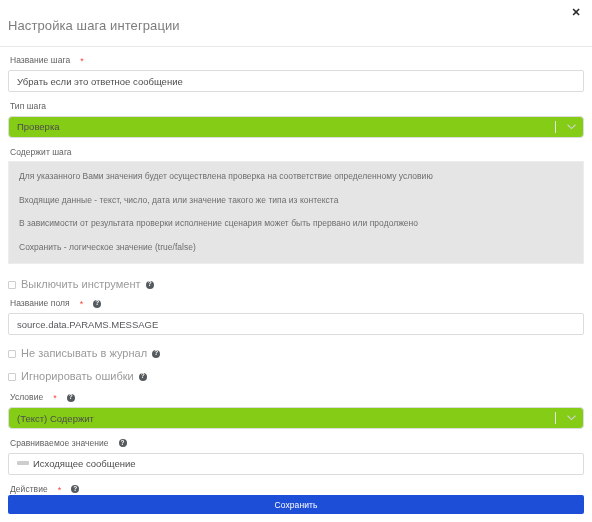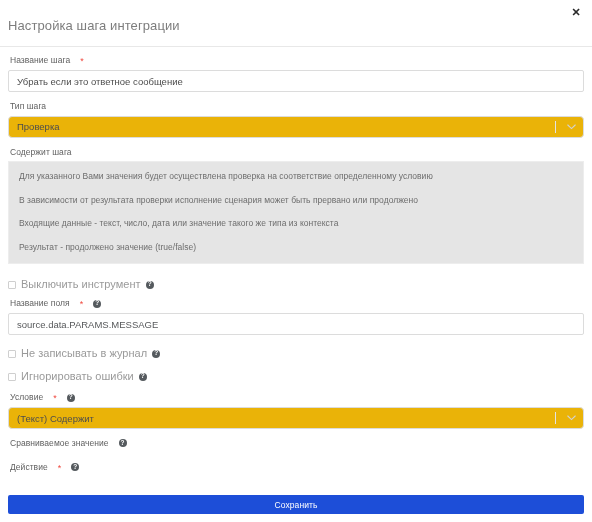--- a/index.html
+++ b/index.html
@@ -126,21 +126,21 @@
     display: flex;
     align-items: center;
   }
   .text-input.mono-ish { color: #57595b; }
 
   .select-wrap {
     width: 100%;
     height: 22px;
     border: 1px solid #dcdcdc;
     border-radius: 4px;
-    background: #eab308;
+    background: #84cc16;
     display: flex;
     align-items: center;
     position: relative;
     cursor: pointer;
   }
   .select-value {
     font-size: 9.5px;
     color: #4d4d4d;
     padding-left: 8px;
     flex: 1 1 auto;
@@ -284,23 +284,23 @@
     </div>
 
     <div class="sp-10"></div>
 
     <div class="field-block">
       <div class="field-label">
         <span>Содержит шага</span>
       </div>
       <div class="desc-box">
         <div class="desc-line">Для указанного Вами значения будет осуществлена проверка на соответствие определенному условию</div>
+        <div class="desc-line">Входящие данные - текст, число, дата или значение такого же типа из контекста</div>
         <div class="desc-line">В зависимости от результата проверки исполнение сценария может быть прервано или продолжено</div>
-        <div class="desc-line">Входящие данные - текст, число, дата или значение такого же типа из контекста</div>
-        <div class="desc-line">Результат - продолжено значение (true/false)</div>
+        <div class="desc-line">Сохранить - логическое значение (true/false)</div>
       </div>
     </div>
 
     <div class="sp-14"></div>
 
     <div class="checkbox-row">
       <span class="checkbox-box"></span>
       <span class="checkbox-label">Выключить инструмент</span>
       <span class="help-icon">?</span>
     </div>
@@ -351,20 +351,26 @@
       </div>
     </div>
 
     <div class="sp-10"></div>
 
     <div class="field-block">
       <div class="field-label">
         <span>Сравниваемое значение</span>
         <span class="help-icon">?</span>
       </div>
+      <div class="text-input">
+        <span class="value-with-chip">
+          <span class="chip-prefix"></span>
+          <span class="value-text">Исходящее сообщение</span>
+        </span>
+      </div>
     </div>
 
     <div class="sp-10"></div>
 
     <div class="field-block">
       <div class="field-label">
         <span>Действие</span>
         <span class="req-star">*</span>
         <span class="help-icon">?</span>
       </div>

